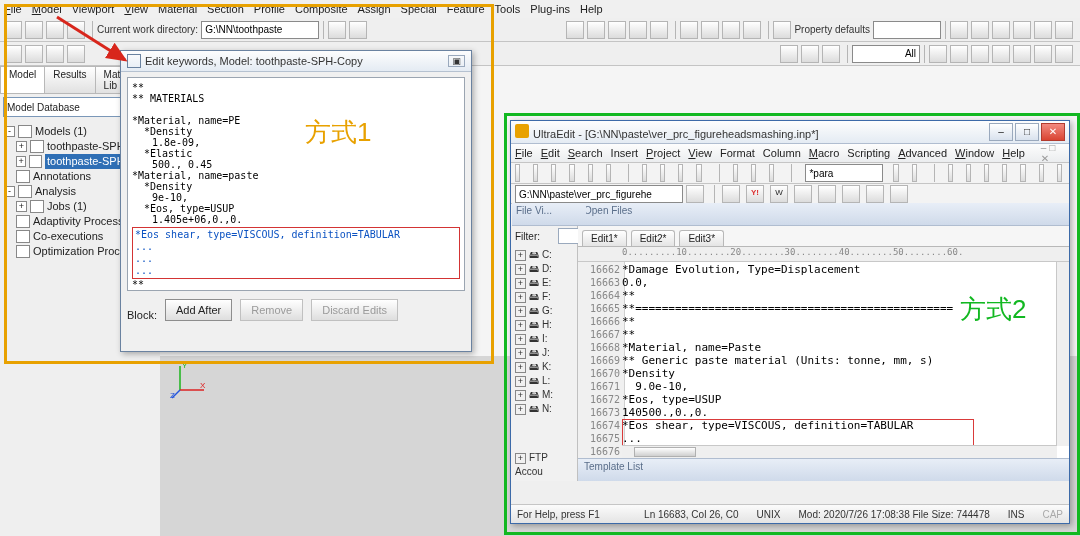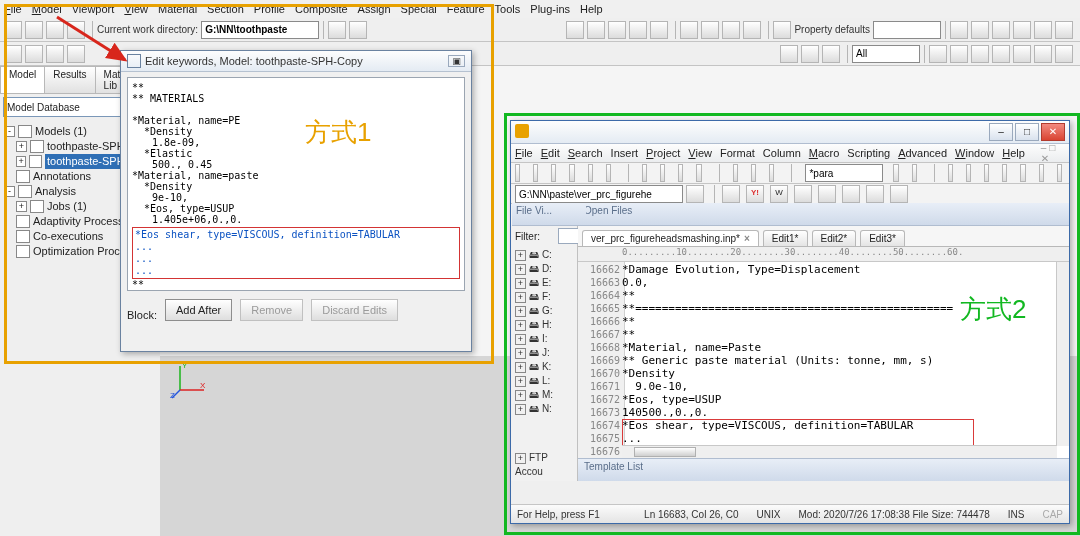--- a/index.html
+++ b/index.html
@@ -107,21 +107,21 @@
     <span>Help</span>
   </div>
 
   <div class="toolbar-row tb1">
     <div class="tb-btn"></div>
     <div class="tb-btn"></div>
     <div class="tb-btn"></div>
     <div class="tb-btn"></div>
     <div class="tb-sep"></div>
     <span class="tb-label">Current work directory:</span>
-    <input class="tb-input" style="width: 110px; font-weight: bold;" value="G:\NN\toothpaste">
+    <input class="tb-input" style="width: 110px;" value="G:\NN\toothpaste">
     <div class="tb-sep"></div>
     <div class="tb-btn"></div>
     <div class="tb-btn"></div>
     <div style="flex:1"></div>
     <div class="tb-btn"></div>
     <div class="tb-btn"></div>
     <div class="tb-btn"></div>
     <div class="tb-btn"></div>
     <div class="tb-btn"></div>
     <div class="tb-sep"></div>
@@ -144,21 +144,21 @@
   <div class="toolbar-row tb2">
     <div class="tb-btn"></div>
     <div class="tb-btn"></div>
     <div class="tb-btn"></div>
     <div class="tb-btn"></div>
     <div style="flex:1"></div>
     <div class="tb-btn"></div>
     <div class="tb-btn"></div>
     <div class="tb-btn"></div>
     <div class="tb-sep"></div>
-    <input class="tb-input" style="width: 60px;" value="All">
+    <input class="tb-input" style="width: 60px; text-align: right;" value="All">
     <div class="tb-sep"></div>
     <div class="tb-btn"></div>
     <div class="tb-btn"></div>
     <div class="tb-btn"></div>
     <div class="tb-btn"></div>
     <div class="tb-btn"></div>
     <div class="tb-btn"></div>
     <div class="tb-btn"></div>
   </div>
 
@@ -262,21 +262,21 @@
     <div class="kw-block">
       <span>Block:</span>
       <span class="btn">Add After</span>
       <span class="btn ghost">Remove</span>
       <span class="btn ghost">Discard Edits</span>
     </div>
   </div>
 
   <div class="ue">
     <div class="ue-titlebar">
-      <span class="ue-title"><span style="width:14px;height:14px;display:inline-block;background:#e8a100;border-radius:2px;margin-right:4px"></span></span>
+      <span class="ue-title"><span style="width:14px;height:14px;display:inline-block;background:#e8a100;border-radius:2px;margin-right:4px"></span><span>UltraEdit - [G:\NN\paste\ver_prc_figureheadsmashing.inp*]</span></span>
       <div class="winbtns">
         <div>–</div>
         <div>□</div>
         <div class="x">✕</div>
       </div>
     </div>
     <div class="ue-menubar">
       <span><u>F</u>ile</span>
         <span><u>E</u>dit</span>
         <span><u>S</u>earch</span>
@@ -362,24 +362,20 @@
           </div>
         <div style="flex:1"></div>
         <div class="ue-drives"><span class="pm">+</span><span>FTP Accou</span></div>
       </div>
       <div class="ue-right">
         <div style="display:flex">
           <div class="ue-left-title" style="width:66px;margin-left:-66px;position:absolute">File Vi...</div>
           <div class="ue-right-title" style="flex:1">Open Files</div>
         </div>
         <div class="ue-tabs">
-          <div class="ue-tab active">
-              <span>ver_prc_figureheadsmashing.inp*</span>
-              <span class="x">×</span>
-            </div>
           <div class="ue-tab">Edit1*</div>
           <div class="ue-tab">Edit2*</div>
           <div class="ue-tab">Edit3*</div>
         </div>
         <div class="ue-ruler">0.........10........20........30........40........50........60.</div>
         <div class="ue-editor">
           <div class="ue-gutter" id="gutter">16662
 16663
 16664
 16665

